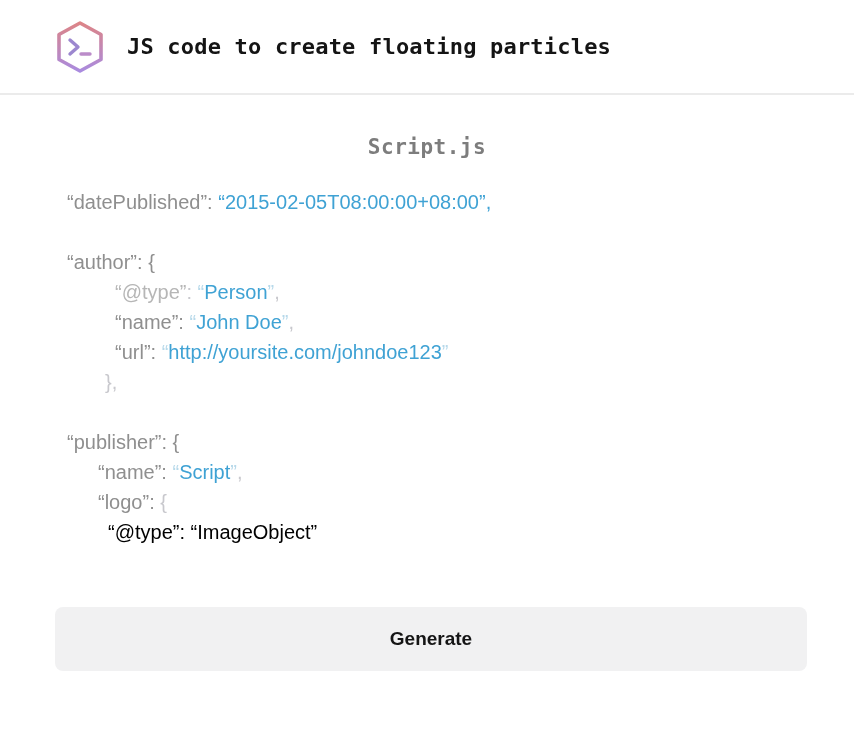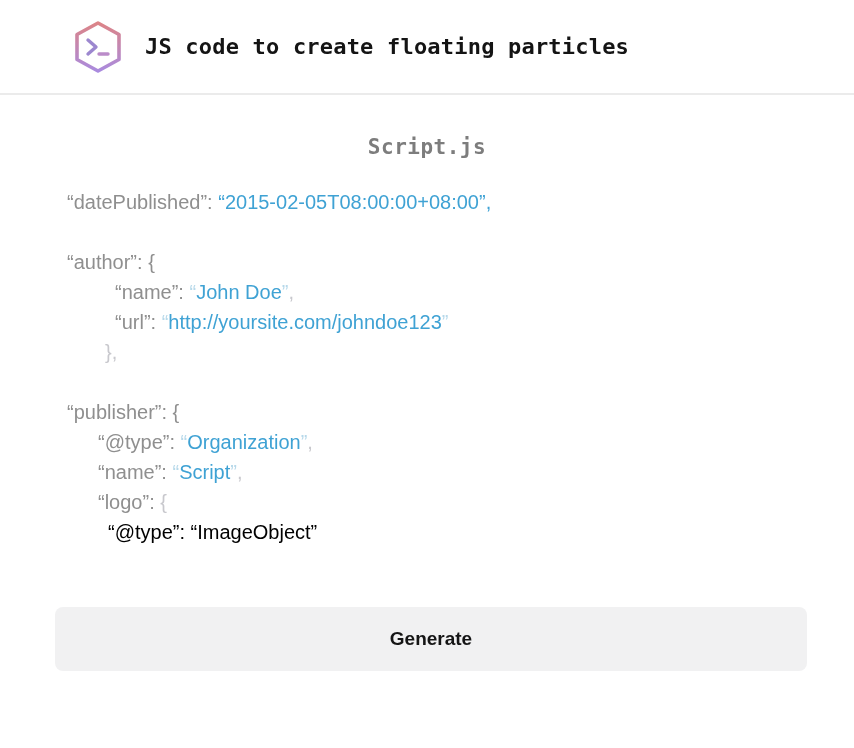--- a/index.html
+++ b/index.html
@@ -10,21 +10,21 @@
     overflow: hidden;
     font-family: "Liberation Sans", sans-serif;
     position: relative;
   }
 
   
   .header {
     display: flex;
     align-items: center;
     height: 95px;
-    padding: 0 36px 0 73px;
+    padding: 0 36px 0 55px;
     border-bottom: 2px solid #ebebeb;
     background: #ffffff;
   }
   .hex-icon { width: 50px; height: 54px; flex: 0 0 auto; }
   .app-title {
     font-family: "DejaVu Sans Mono", monospace;
     font-weight: bold;
     font-size: 22px;
     color: #141414;
     margin-left: 22px;
@@ -103,23 +103,23 @@
     <path d="M26 34 L35 34" stroke="#bb8cc9" stroke-width="3.4" stroke-linecap="round" fill="none"></path>
   </svg>
   <div class="app-title">JS code to create floating particles</div>
 </div>
 
 <div class="main">
   <div class="file-name">Script.js</div>
   <div class="code-block">
       <div class="code-line" style="padding-left: 0px;"><span class="seg-key">“datePublished”</span><span class="seg-punct">: </span><span class="seg-value">“2015-02-05T08:00:00+08:00”,</span></div>
       <div class="code-line gap" style="padding-left: 0px;"><span class="seg-key">“author”</span><span class="seg-punct">: {</span></div>
+      <div class="code-line" style="padding-left: 48px;"><span class="seg-keyLight">“@type”</span><span class="seg-punctLight">: </span><span class="seg-quoteLight">“</span><span class="seg-value">Person</span><span class="seg-quoteLight">”</span><span class="seg-punctLight">,</span></div>
       <div class="code-line" style="padding-left: 48px;"><span class="seg-key">“name”</span><span class="seg-punct">: </span><span class="seg-quoteLight">“</span><span class="seg-value">John Doe</span><span class="seg-quoteLight">”</span><span class="seg-punctLight">,</span></div>
       <div class="code-line" style="padding-left: 48px;"><span class="seg-key">“url”</span><span class="seg-punct">: </span><span class="seg-quoteLight">“</span><span class="seg-value">http://yoursite.com/johndoe123</span><span class="seg-quoteLight">”</span></div>
       <div class="code-line" style="padding-left: 38px;"><span class="seg-punctLight">},</span></div>
       <div class="code-line gap" style="padding-left: 0px;"><span class="seg-key">“publisher”</span><span class="seg-punct">: {</span></div>
-      <div class="code-line" style="padding-left: 31px;"><span class="seg-key">“@type”</span><span class="seg-punct">: </span><span class="seg-quoteLight">“</span><span class="seg-value">Organization</span><span class="seg-quoteLight">”</span><span class="seg-punctLight">,</span></div>
       <div class="code-line" style="padding-left: 31px;"><span class="seg-key">“name”</span><span class="seg-punct">: </span><span class="seg-quoteLight">“</span><span class="seg-value">Script</span><span class="seg-quoteLight">”</span><span class="seg-punctLight">,</span></div>
       <div class="code-line" style="padding-left: 31px;"><span class="seg-key">“logo”</span><span class="seg-punct">: </span><span class="seg-punctLight">{</span></div>
       <div class="code-line" style="padding-left: 41px;"><span class="seg-plain">“@type”: “ImageObject”</span></div>
     </div>
   <button class="generate-button">Generate</button>
 </div>
 
 </body></html>

